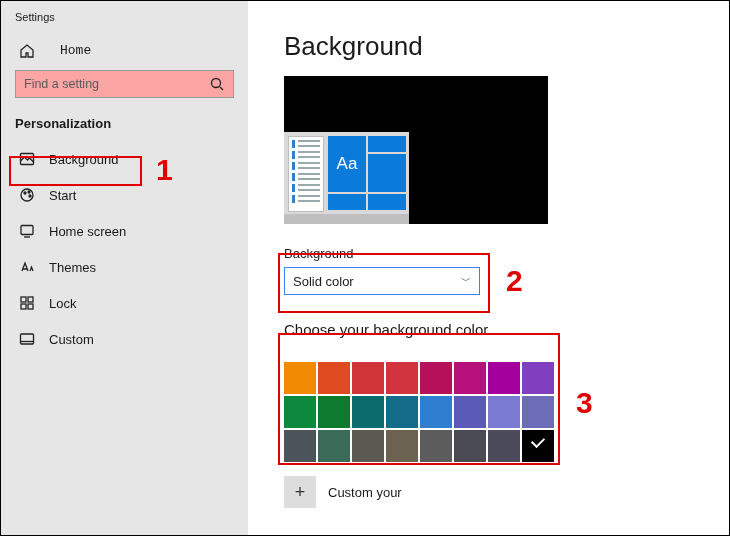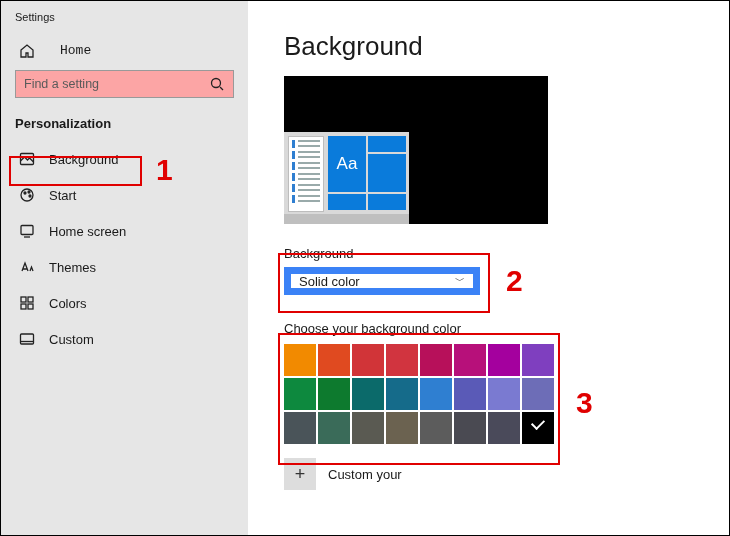--- a/index.html
+++ b/index.html
@@ -64,26 +64,26 @@
   }
   .preview .tiles {
     position: absolute; left: 44px; bottom: 12px; width: 78px; height: 76px;
     display: grid; grid-template-columns: 38px 38px; grid-template-rows: 16px 38px 16px; gap: 2px;
   }
   .preview .tiles div { background: #0a7bdb; }
   .preview .tiles .big { grid-column: 1 / span 1; grid-row: 1 / span 2; display:flex; align-items:center; justify-content:center; color:#fff; font-size:17px; }
   .preview .taskbar { position: absolute; left: 0; bottom: 0; width: 125px; height: 10px; background: #bfbfbf; }
   .field-label { font-size: 13px; margin: 22px 0 6px 0; }
   .dropdown {
-    width: 196px; height: 28px; border: 7px solid #3b82f6; display: flex; align-items: center;
+    width: 196px; height: 28px; border: 1px solid #3b82f6; display: flex; align-items: center;
     padding: 0 8px; font-size: 13px; justify-content: space-between;
   }
   .dropdown .chev { font-size: 10px; color: #333; }
   .palette-wrap { margin-top: 26px; }
-  .palette-title { font-size: 13px; margin-bottom: 8px; }
+  .palette-title { font-size: 15px; margin-bottom: 24px; }
   .palette {
     display: grid; grid-template-columns: repeat(8, 32px); grid-auto-rows: 32px; gap: 2px;
   }
   .swatch { width: 32px; height: 32px; position: relative; }
   .swatch.sel::after {
     content: ""; position: absolute; left: 10px; top: 7px; width: 10px; height: 6px;
     border-left: 2px solid #fff; border-bottom: 2px solid #fff; transform: rotate(-45deg);
   }
   .custom-row { display: flex; align-items: center; gap: 12px; margin-top: 14px; }
   .plus-box {
@@ -162,21 +162,21 @@
       </div>
       <div class="nav-item">
         <span class="icon">
           <svg viewBox="0 0 16 16">
             <rect x="2" y="2" width="5" height="5"></rect>
             <rect x="9" y="2" width="5" height="5"></rect>
             <rect x="2" y="9" width="5" height="5"></rect>
             <rect x="9" y="9" width="5" height="5"></rect>
           </svg>
         </span>
-        <span>Colors</span>
+        <span>Lock</span>
       </div>
       <div class="nav-item">
         <span class="icon">
           <svg viewBox="0 0 16 16">
             <rect x="1.5" y="3" width="13" height="10" rx="1"></rect>
             <path d="M1.5 10.5h13"></path>
           </svg>
         </span>
         <span>Custom</span>
       </div>

